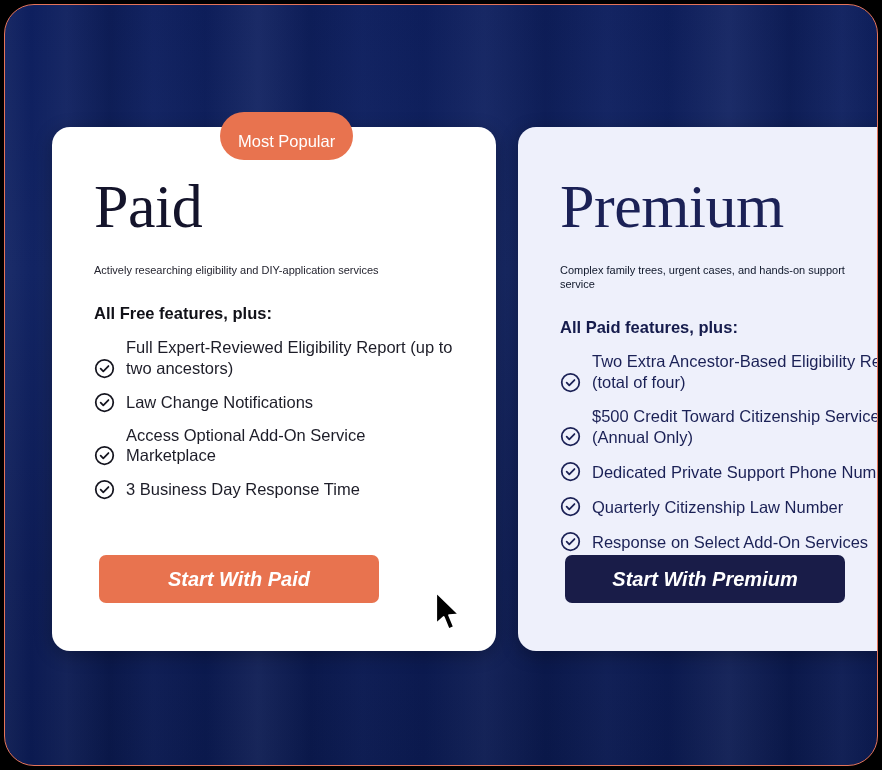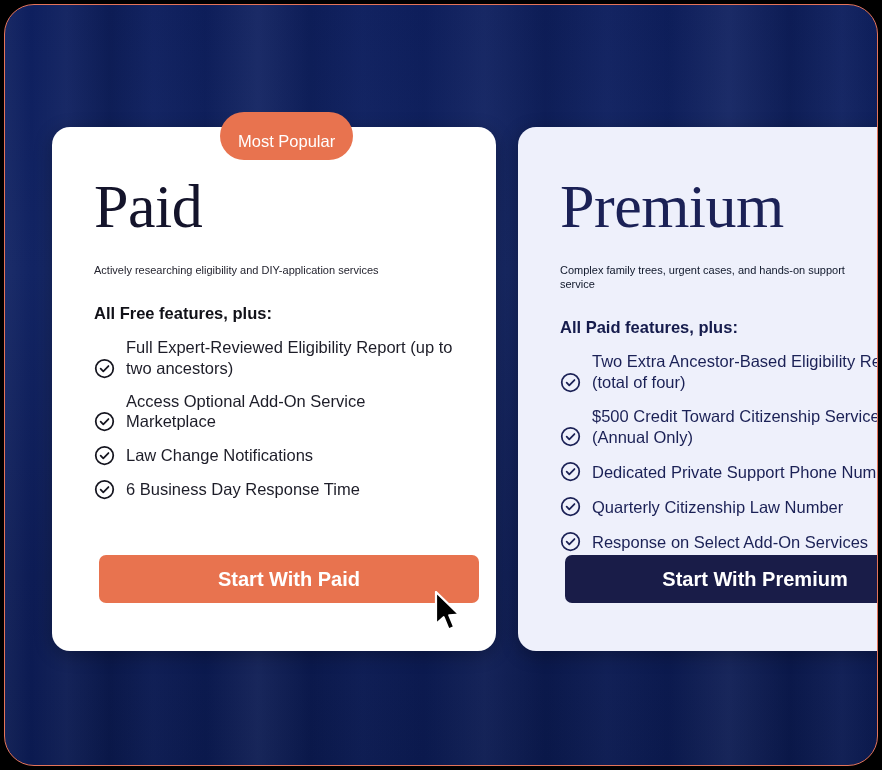--- a/index.html
+++ b/index.html
@@ -151,32 +151,33 @@
   }
   #card-paid .feature-text { color: #1d1d28; }
   #card-premium .feature-text { color: #1b2156; }
   #card-premium .feature-item { margin-bottom: 13px; }
 
   
   .cta-button {
     position: absolute;
     left: 47px;
     bottom: 48px;
-    width: 380px;
+    width: 280px;
     height: 48px;
     border: none;
     border-radius: 7px;
     font-family: "Liberation Sans", sans-serif;
     font-size: 20px;
     font-weight: 700;
     color: #ffffff;
     cursor: pointer;
     display: flex;
     align-items: center;
     justify-content: center;
+    font-style: italic;
   }
   #start-paid-button    { background: #e8734f; }
   #start-premium-button { background: #191c48; }
 
   
   #mouse-cursor {
     position: absolute;
     left: 429px;
     top: 586px;
     width: 30px;
@@ -203,35 +204,35 @@
               <circle cx="12" cy="12" r="10" fill="none" stroke="#15151f" stroke-width="2"></circle>
               <path d="M7.6 12.2 L10.6 15.2 L16.5 9.2" fill="none" stroke="#15151f" stroke-width="2" stroke-linecap="round" stroke-linejoin="round"></path>
             </svg>
             <span class="feature-text">Full Expert-Reviewed Eligibility Report (up to two ancestors)</span>
           </li>
           <li class="feature-item">
             <svg class="check-icon" viewBox="0 0 24 24">
               <circle cx="12" cy="12" r="10" fill="none" stroke="#15151f" stroke-width="2"></circle>
               <path d="M7.6 12.2 L10.6 15.2 L16.5 9.2" fill="none" stroke="#15151f" stroke-width="2" stroke-linecap="round" stroke-linejoin="round"></path>
             </svg>
+            <span class="feature-text">Law Change Notifications</span>
+          </li>
+          <li class="feature-item">
+            <svg class="check-icon" viewBox="0 0 24 24">
+              <circle cx="12" cy="12" r="10" fill="none" stroke="#15151f" stroke-width="2"></circle>
+              <path d="M7.6 12.2 L10.6 15.2 L16.5 9.2" fill="none" stroke="#15151f" stroke-width="2" stroke-linecap="round" stroke-linejoin="round"></path>
+            </svg>
             <span class="feature-text">Access Optional Add-On Service Marketplace</span>
           </li>
           <li class="feature-item">
             <svg class="check-icon" viewBox="0 0 24 24">
               <circle cx="12" cy="12" r="10" fill="none" stroke="#15151f" stroke-width="2"></circle>
               <path d="M7.6 12.2 L10.6 15.2 L16.5 9.2" fill="none" stroke="#15151f" stroke-width="2" stroke-linecap="round" stroke-linejoin="round"></path>
             </svg>
-            <span class="feature-text">Law Change Notifications</span>
-          </li>
-          <li class="feature-item">
-            <svg class="check-icon" viewBox="0 0 24 24">
-              <circle cx="12" cy="12" r="10" fill="none" stroke="#15151f" stroke-width="2"></circle>
-              <path d="M7.6 12.2 L10.6 15.2 L16.5 9.2" fill="none" stroke="#15151f" stroke-width="2" stroke-linecap="round" stroke-linejoin="round"></path>
-            </svg>
-            <span class="feature-text">6 Business Day Response Time</span>
+            <span class="feature-text">3 Business Day Response Time</span>
           </li>
         </ul>
 
         <button class="cta-button" id="start-paid-button">Start With Paid</button>
       </div>
     </div>
 
     <div class="card" id="card-premium">
       <div class="card-inner">
         <div class="plan-title">Premium</div>

